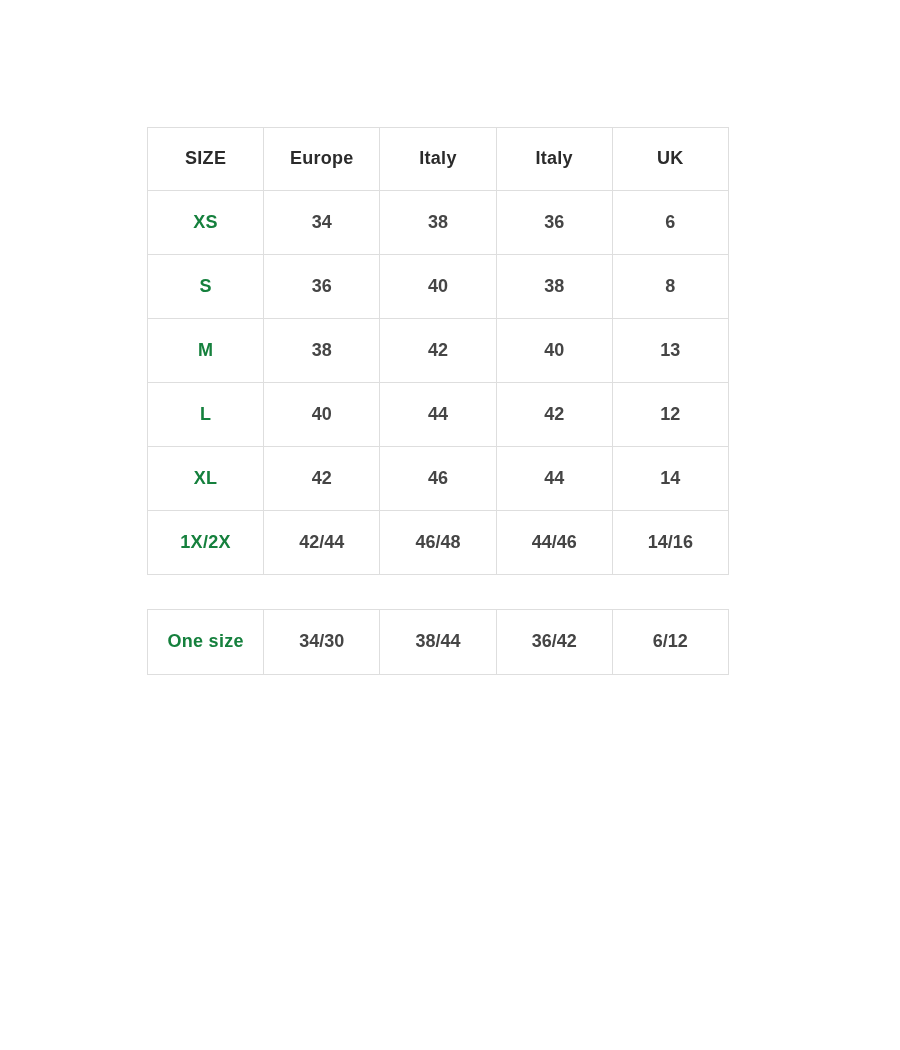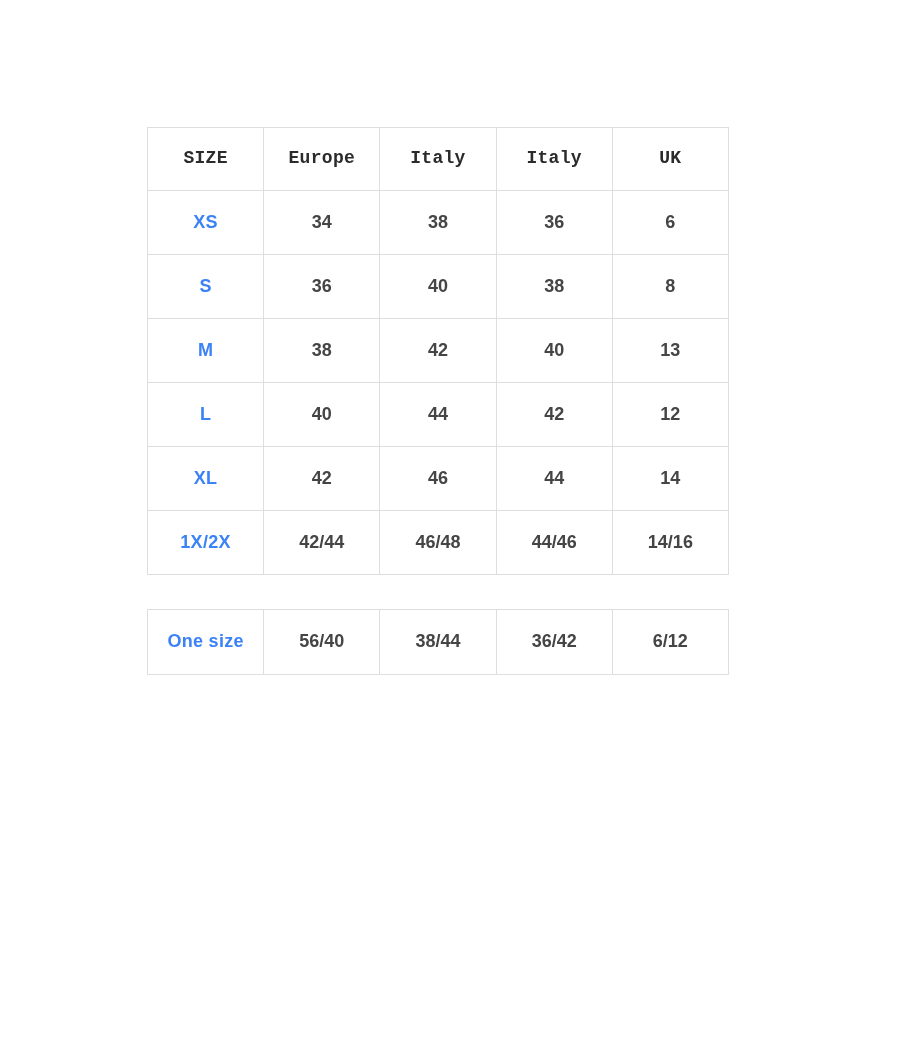--- a/index.html
+++ b/index.html
@@ -34,30 +34,29 @@
     vertical-align: middle;
     padding: 0;
     font-size: 18px;
     line-height: 1.2;
   }
   table.size-table thead th {
     height: 62px;
     font-weight: 700;
     color: #2b2b2b;
     letter-spacing: 0.3px;
-    font-family: Liberation Mono, monospace;
   }
   table.size-table tbody td {
     height: 63px;
     color: #454545;
     font-weight: 700;
   }
   table.size-table tbody td.size-col {
     font-weight: 700;
-    color: #3b82f6;
+    color: #15803d;
     letter-spacing: 0.3px;
   }
   table.size-table.secondary {
     margin-top: 34px;
     padding-left: 41px;
   }
   table.size-table.secondary tbody td {
     height: 64px;
   }
 </style>
@@ -120,21 +119,21 @@
             <td>44/46</td>
             <td>14/16</td>
           </tr>
         </tbody>
     </table>
 
     <table class="size-table secondary">
       <tbody>
           <tr>
             <td class="size-col">One size</td>
-            <td>56/40</td>
+            <td>34/30</td>
             <td>38/44</td>
             <td>36/42</td>
             <td>6/12</td>
           </tr>
         </tbody>
     </table>
 
   </div>
 </div>
 

